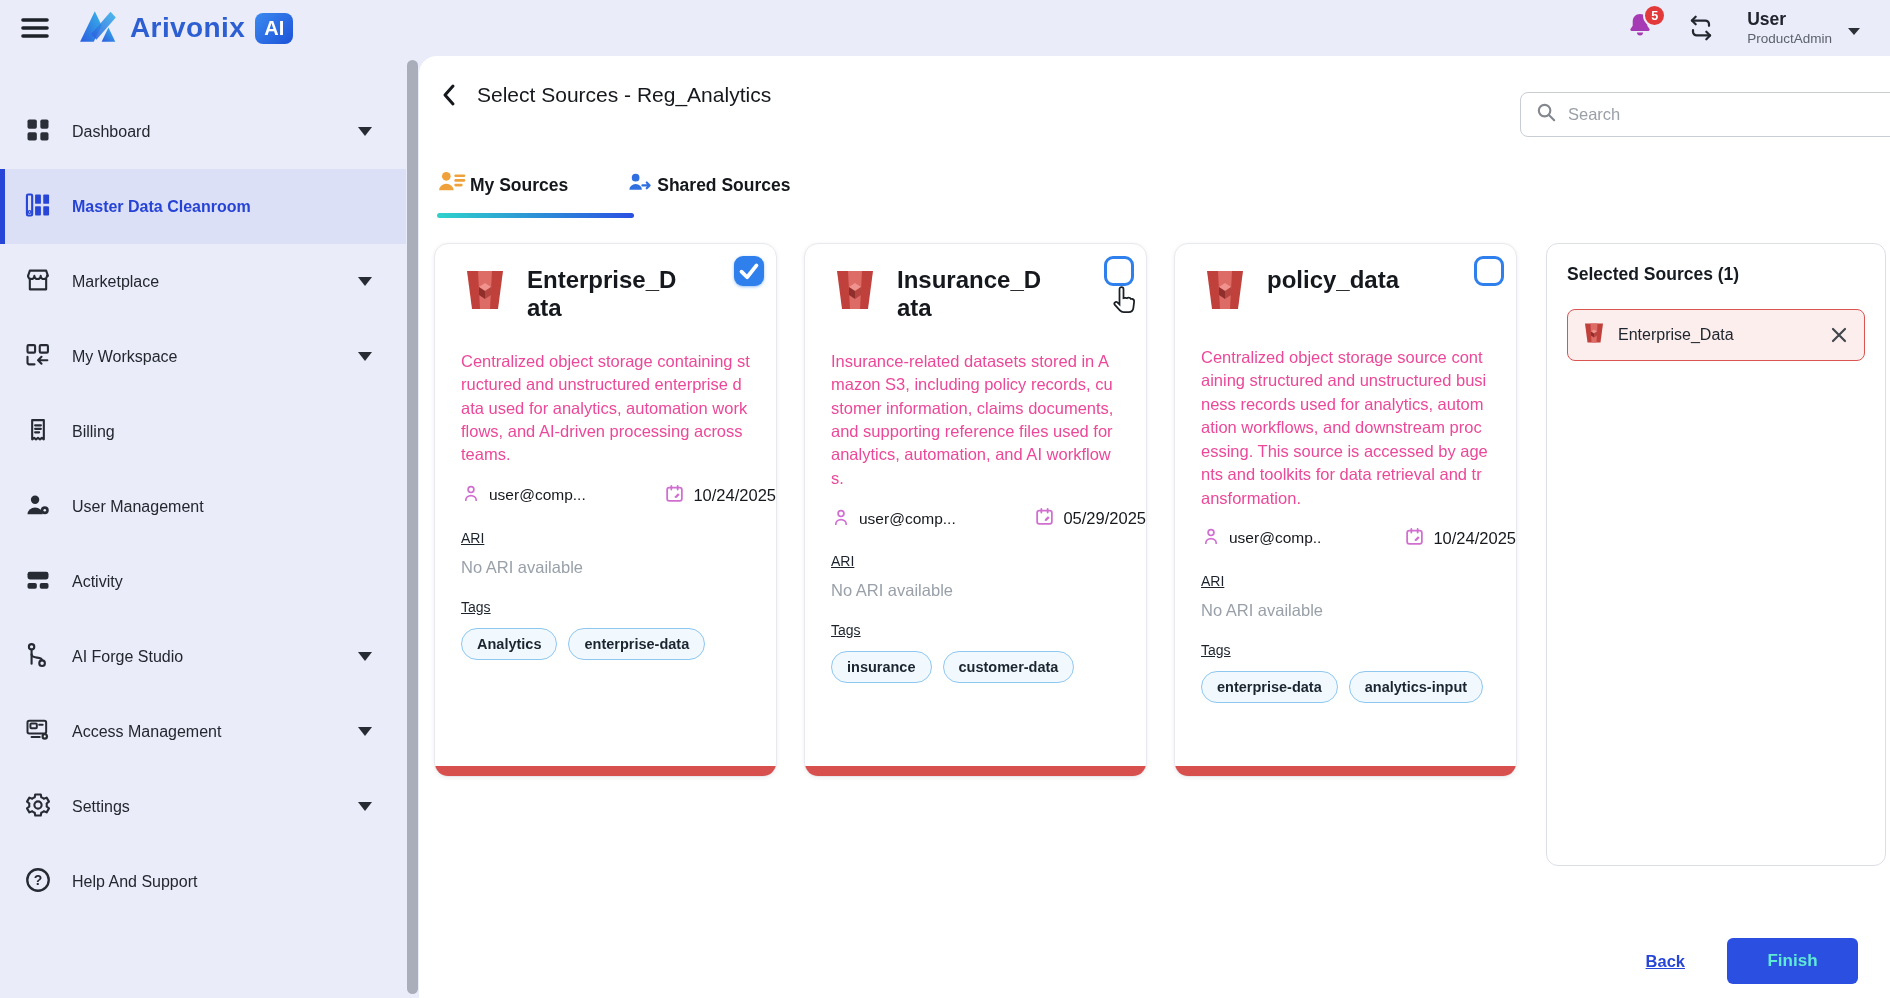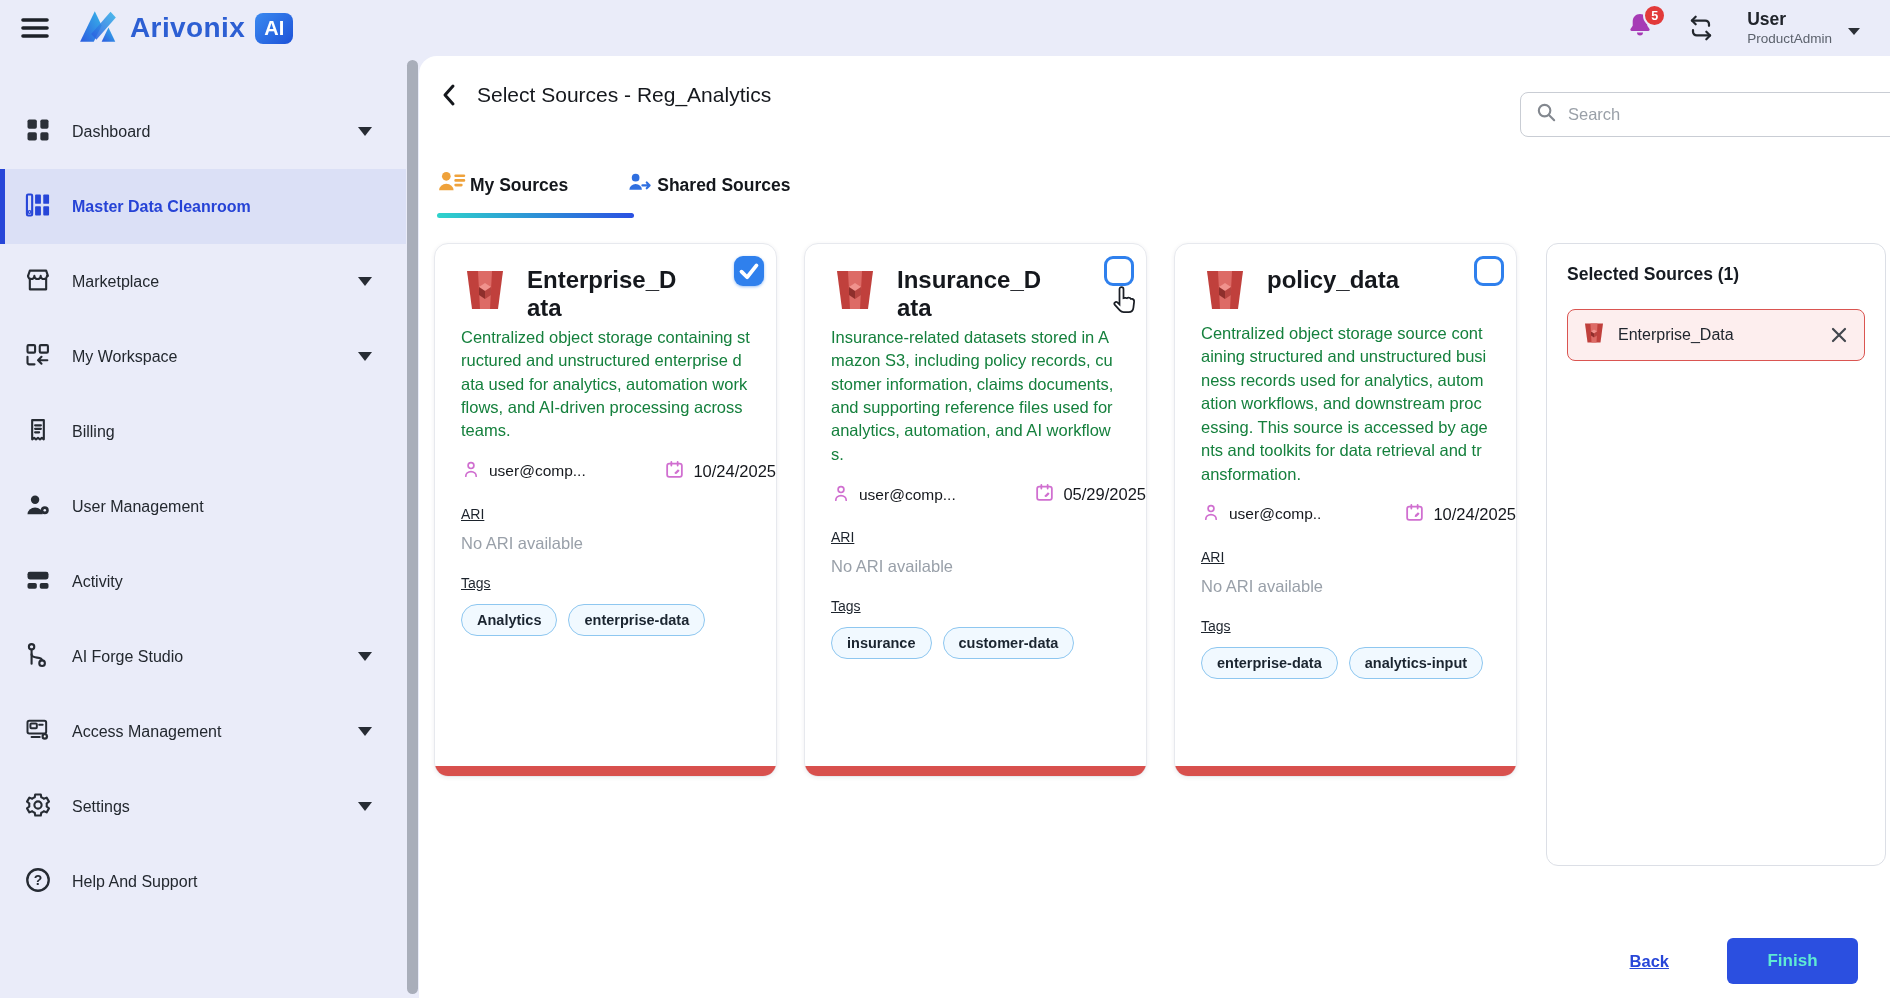--- a/index.html
+++ b/index.html
@@ -47,38 +47,38 @@
   .tab { display:flex; align-items:center; gap:4px; font-size:17.5px; font-weight:700; color:#14171c; padding-bottom:16px; position:relative; cursor:pointer; }
   .tab.active::after { content:""; position:absolute; left:0; width:197px; bottom:0; height:5px; border-radius:4px; background:linear-gradient(90deg,#2ed3cb,#2b50e2); }
 
   .cards { position:absolute; left:15px; top:187px; display:flex; gap:27px; }
   .card { position:relative; width:343px; height:534px; border:1px solid #e7e9ee; border-radius:14px; background:#fff; box-shadow:0 1px 4px rgba(25,30,50,.07); padding:22px 26px; overflow:hidden; }
   .card-head { display:flex; gap:18px; }
   .card-title { font-size:24px; font-weight:700; color:#15181d; line-height:1.16; word-break:break-all; width:152px; }
   .checkbox { position:absolute; top:12px; right:12px; width:30px; height:30px; border-radius:9px; cursor:pointer; }
   .checkbox.checked { background:#2f80ed; box-shadow:0 1px 3px rgba(47,128,237,.5); }
   .checkbox.unchecked { border:3px solid #2f80ed; background:#fff; }
-  .desc { margin-top:4px; font-size:16.5px; line-height:1.42; color:#15803d; word-break:break-all; }
+  .desc { margin-top:28px; font-size:16.5px; line-height:1.42; color:#ec4899; word-break:break-all; }
   .meta { margin-top:16px; margin-right:-26px; display:flex; align-items:center; justify-content:space-between; white-space:nowrap; overflow:hidden; }
   .meta-left { display:flex; align-items:center; gap:8px; font-size:15.5px; color:#15181d; }
   .meta-right { display:flex; align-items:center; gap:8px; font-size:16.5px; color:#15181d; flex:0 0 auto; }
   .sec-label { margin-top:22px; font-size:14px; color:#1c232c; font-weight:500;text-decoration:underline; }
   .ari-value { margin-top:12px; font-size:16.5px; color:#99a0a9; }
   .tags { margin-top:13px; display:flex; gap:11px; }
   .tag { padding:7px 15px; border:1.5px solid #8ec7f0; background:#f1f9ff; border-radius:999px; font-size:14.5px; font-weight:700; color:#1b2530; cursor:default; }
   .card-bar { position:absolute; left:0; right:0; bottom:0; height:10px; background:#d8504d; }
   .cursor-icon { position:absolute; top:42px; right:8px; pointer-events:none; }
 
   .selected-panel { position:absolute; left:1127px; top:187px; width:340px; height:623px; border:1px solid #dcdfe6; border-radius:12px; padding:20px; background:#fff; }
   .panel-title { font-size:17.5px; font-weight:700; color:#161b22; }
   .sel-pill { margin-top:24px; height:52px; display:flex; align-items:center; gap:12px; padding:0 14px; background:#fdeeee; border:1px solid #da5551; border-radius:8px; }
   .sel-name { font-size:16px; color:#20262e; }
   .sel-x { margin-left:auto; cursor:pointer; display:flex; }
 
-  .footer-actions { position:absolute; right:32px; bottom:14px; display:flex; align-items:center; gap:58px; }
+  .footer-actions { position:absolute; right:32px; bottom:14px; display:flex; align-items:center; gap:42px; }
   .back-link { color:#2746d8; font-size:16.5px; font-weight:700; text-decoration:underline; cursor:pointer; }
   .finish-btn { width:131px; height:46px; background:#2b4fe0; color:#5eead4; font-size:17px; font-weight:700; border:none; border-radius:6px; cursor:pointer; font-family:"Liberation Sans", sans-serif; }
 </style>
 </head>
 <body>
 
 <svg width="0" height="0" style="position:absolute">
   <defs>
     <linearGradient id="lg" x1="0" y1="1" x2="1" y2="0">
       <stop offset="0" stop-color="#2b5be0"></stop>

